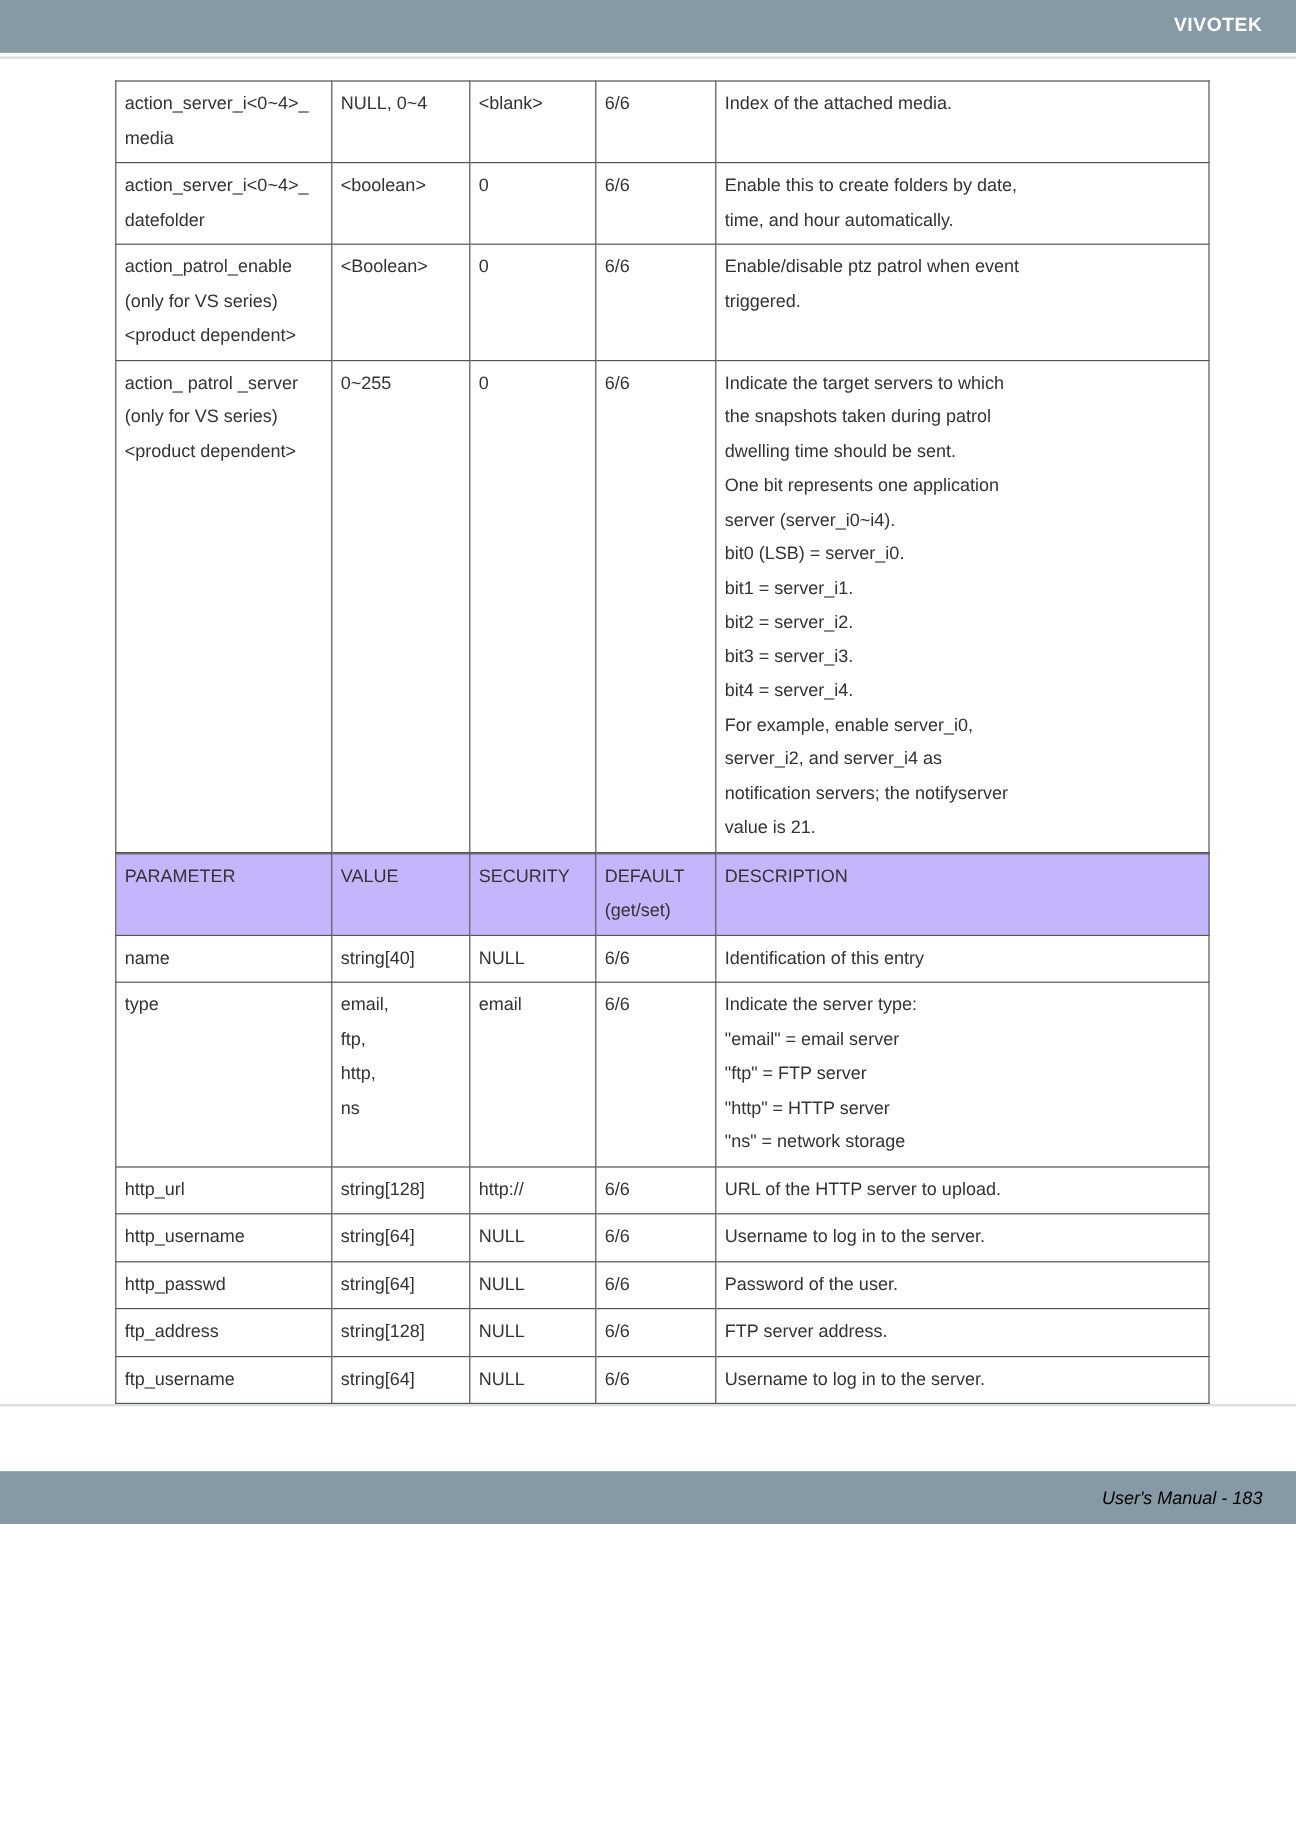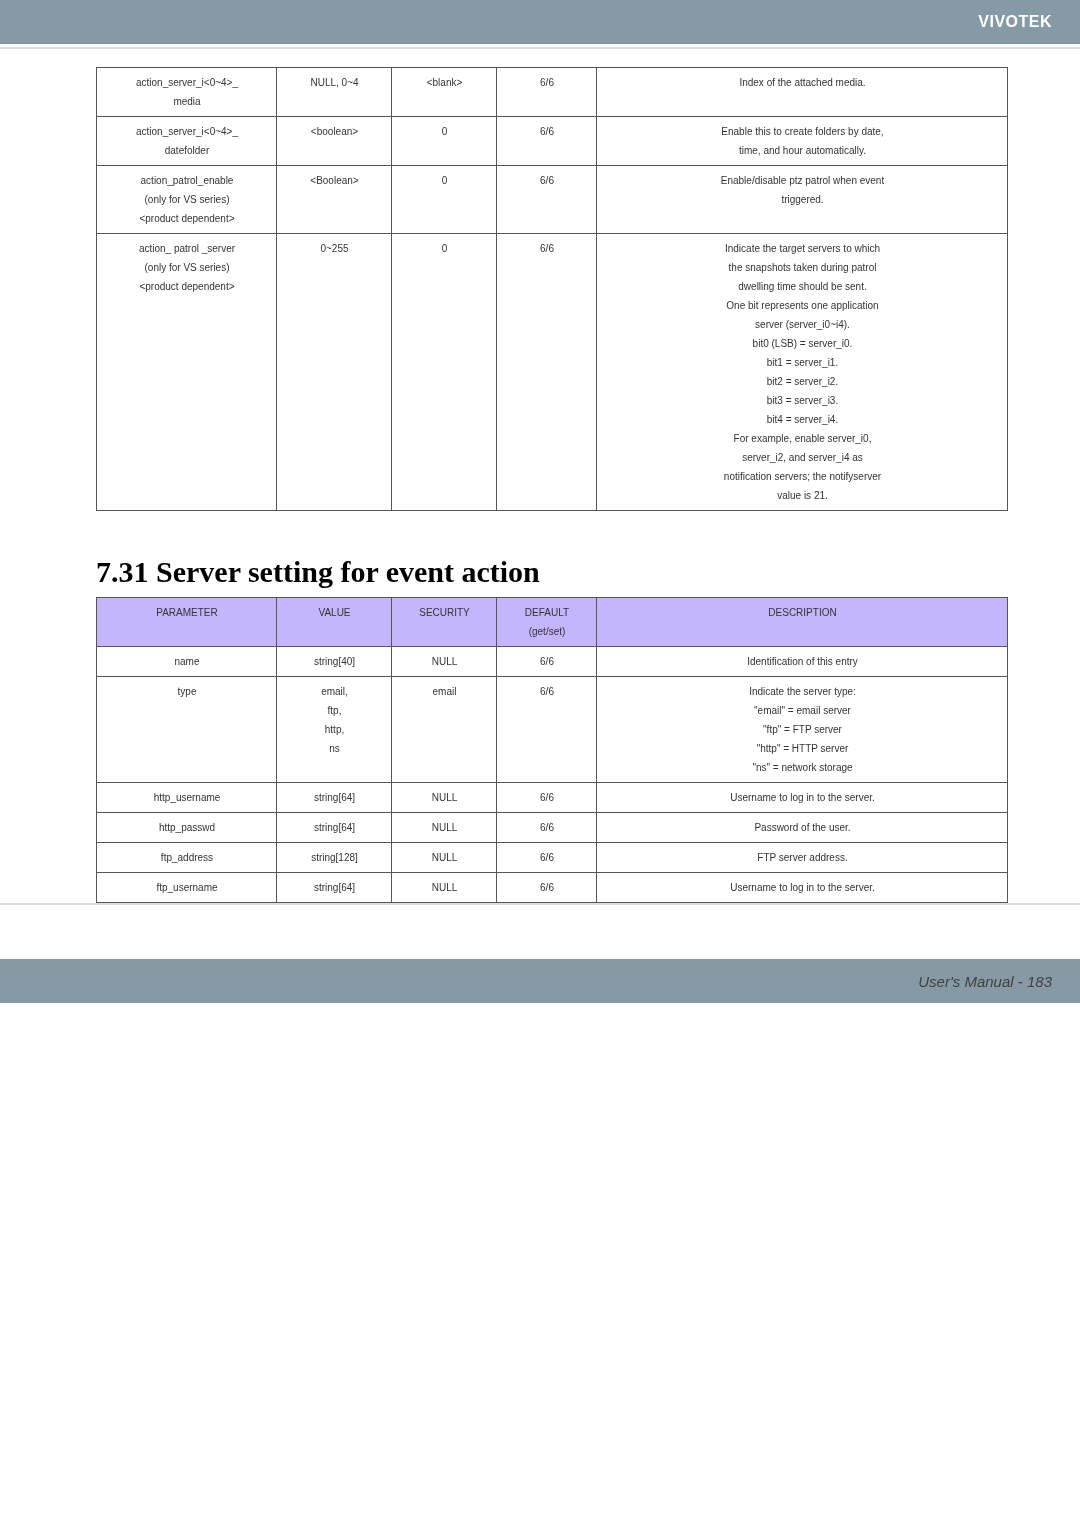--- a/index.html
+++ b/index.html
@@ -34,24 +34,24 @@
   }
   table.param-table {
     width: 100%;
     border-collapse: collapse;
     table-layout: fixed;
   }
   table.param-table td, table.param-table th {
     border: 1px solid #555;
     padding: 5px 6px 5px 7px;
     vertical-align: top;
-    font-size: 10px;
+    font-size: 15px;
     line-height: 1.9;
     color: #333;
-    text-align: center;
+    text-align: left;
     word-wrap: break-word;
   }
   table.param-table th {
     background: #c4b5fd;
     font-weight: normal;
     color: #333;
   }
   .col-param { width: 180px; }
   .col-value { width: 115px; }
   .col-default { width: 105px; }
@@ -74,21 +74,21 @@
     margin-top: 54px;
     background: #869aa5;
     height: 44px;
     display: flex;
     align-items: center;
     justify-content: flex-end;
     padding-right: 28px;
     position: relative;
   }
   .footer-text {
-    color: #404040;
+    color: #000000;
     font-style: italic;
     font-size: 15px;
   }
   .footer-line {
     height: 2px;
     background: #d9dee2;
     margin-bottom: 3px;
   }
   .ml {
     display: block;
@@ -174,21 +174,20 @@
             <span class="ml">bit4 = server_i4.</span>
             <span class="ml">For example, enable server_i0,</span>
             <span class="ml">server_i2, and server_i4 as</span>
             <span class="ml">notification servers; the notifyserver</span>
             <span class="ml">value is 21.</span>
           </td>
         </tr>
       </tbody>
   </table>
 
-  <h2 class="section-title">7.31 Server setting for event action</h2>
 
 
   <table class="param-table">
     <colgroup>
       <col class="col-param">
         <col class="col-value">
         <col class="col-default">
         <col class="col-security">
         <col class="col-desc">
     </colgroup>
@@ -226,20 +225,29 @@
           <td>6/6</td>
           <td>
             <span class="ml">Indicate the server type:</span>
             <span class="ml">"email" = email server</span>
             <span class="ml">"ftp" = FTP server</span>
             <span class="ml">"http" = HTTP server</span>
             <span class="ml">"ns" = network storage</span>
           </td>
         </tr>
         <tr>
+          <td>http_url</td>
+          <td>string[128]</td>
+          <td>http://</td>
+          <td>6/6</td>
+          <td>
+            <span class="ml">URL of the HTTP server to upload.</span>
+          </td>
+        </tr>
+        <tr>
           <td>http_username</td>
           <td>string[64]</td>
           <td>NULL</td>
           <td>6/6</td>
           <td>
             <span class="ml">Username to log in to the server.</span>
           </td>
         </tr>
         <tr>
           <td>http_passwd</td>

